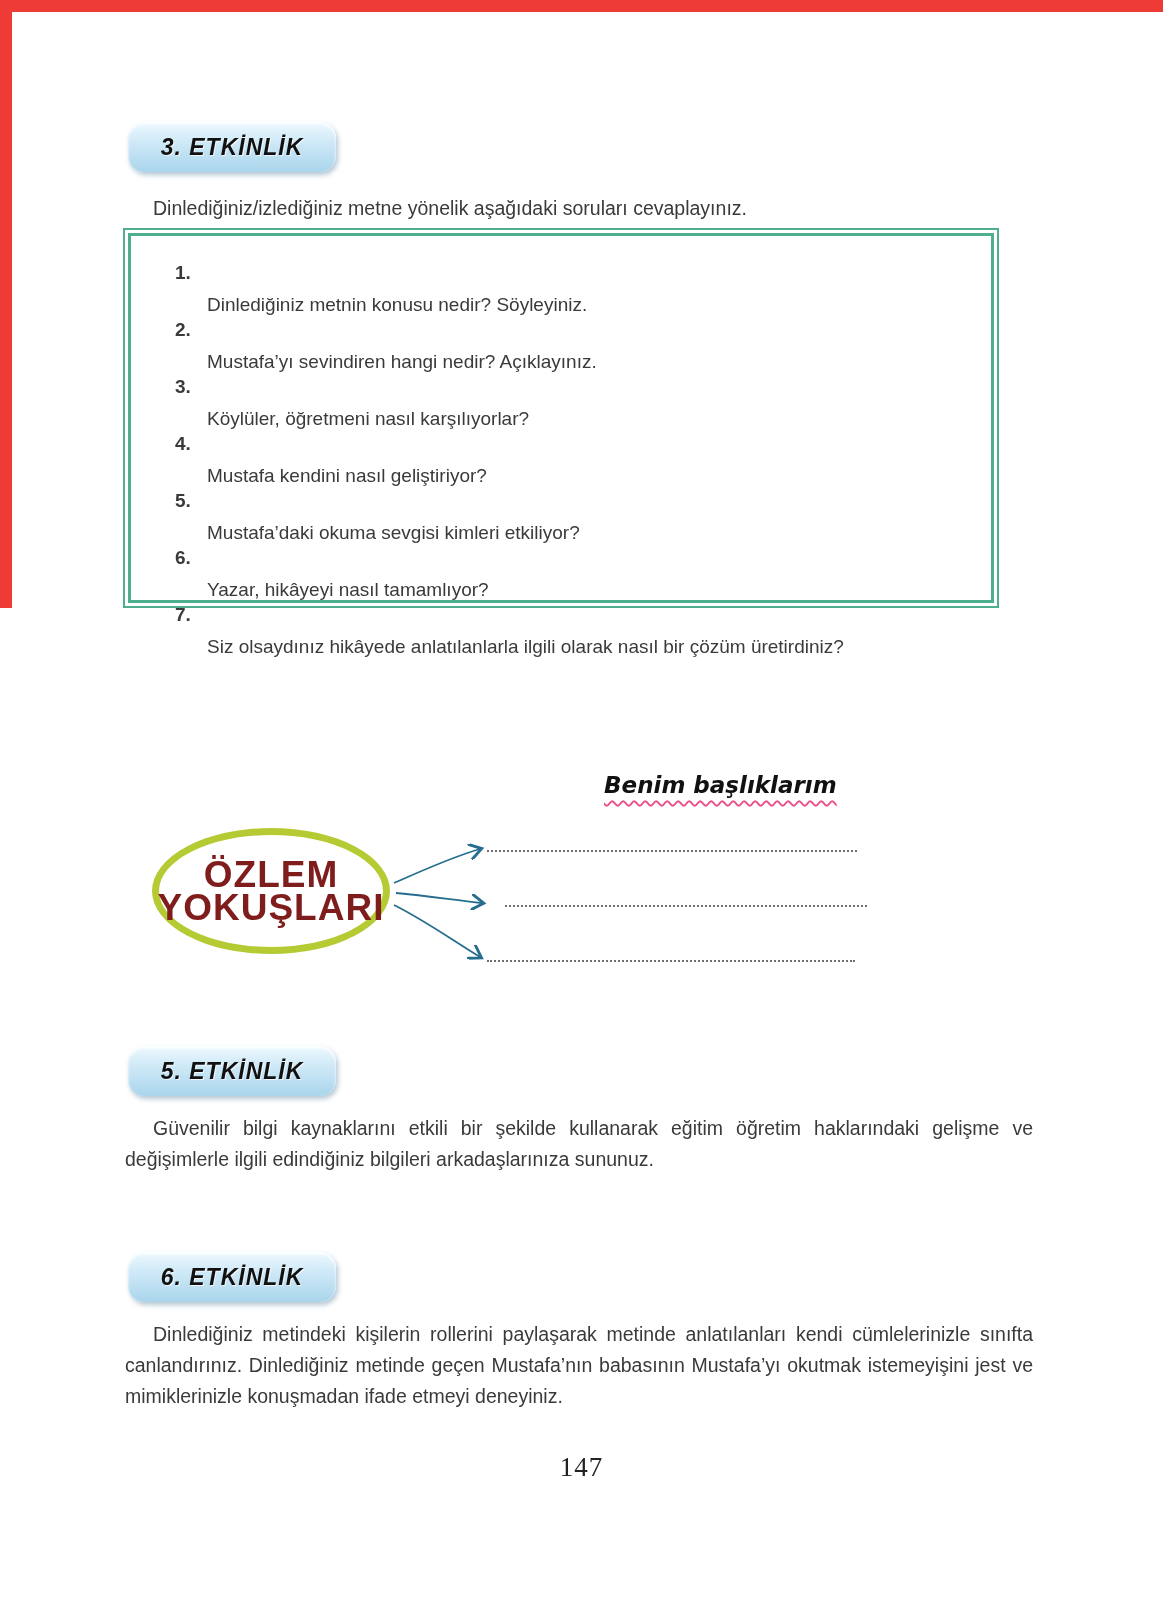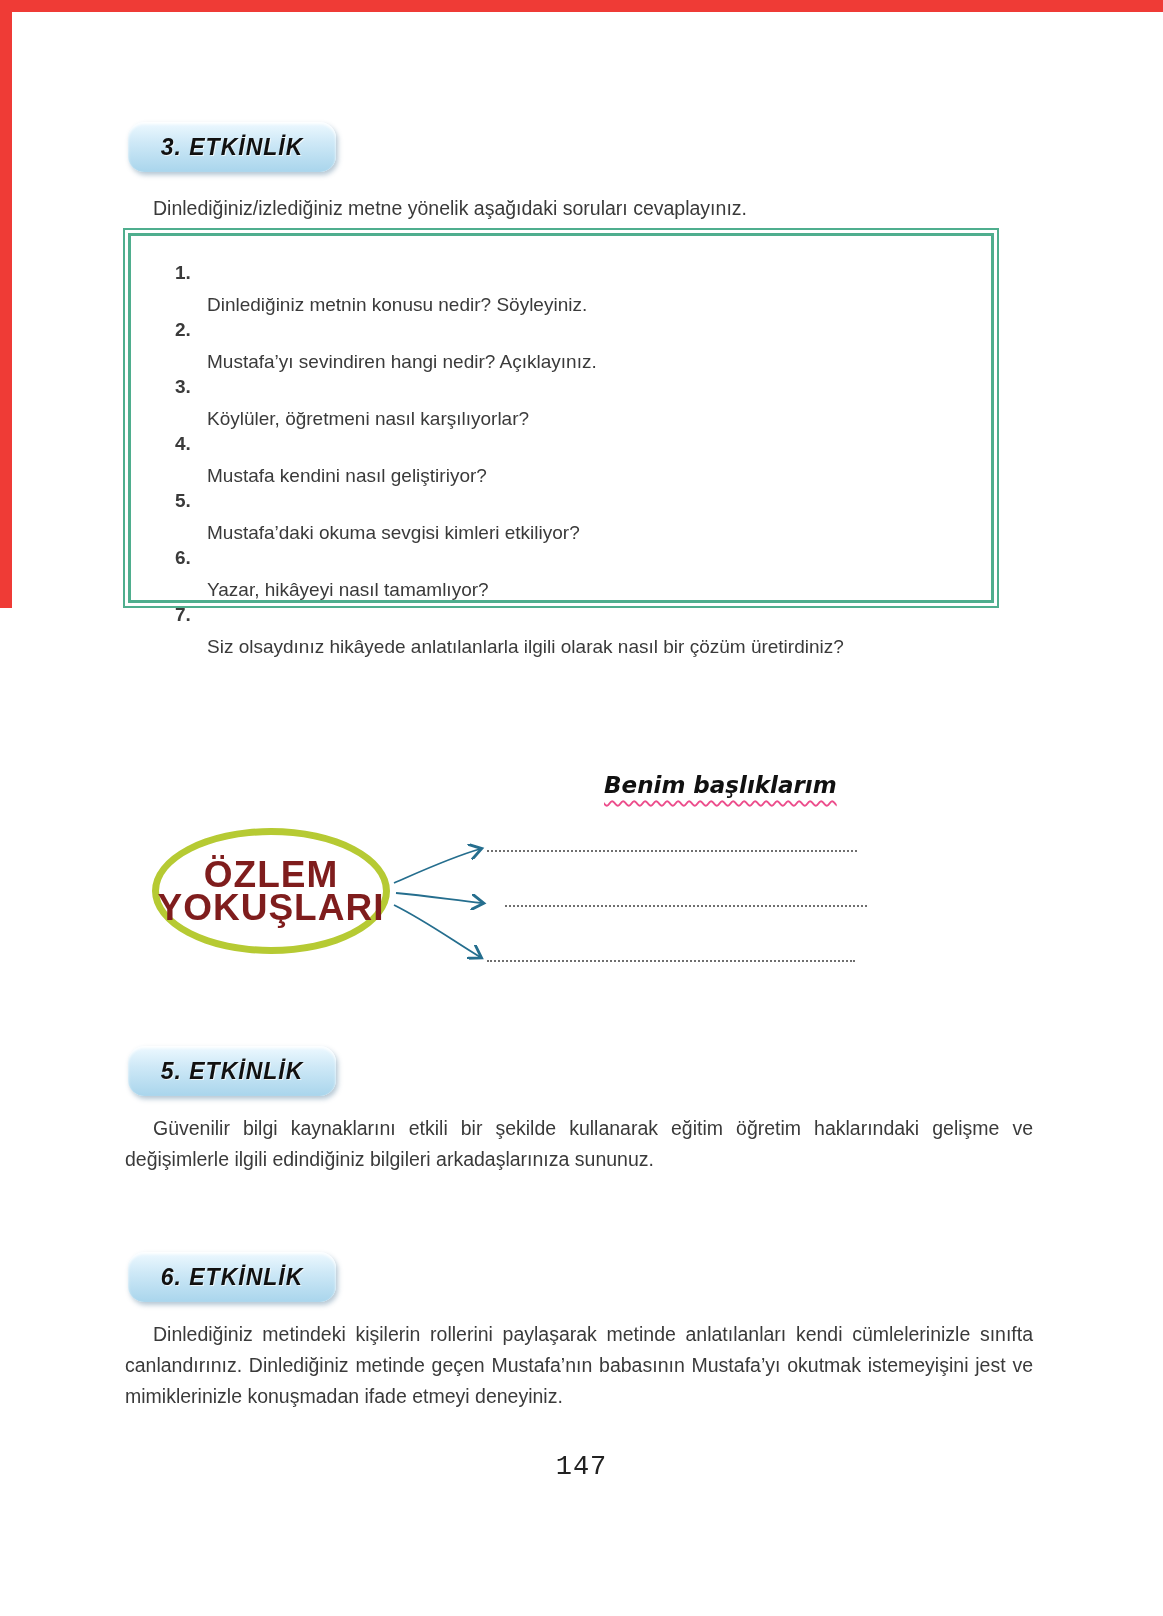--- a/index.html
+++ b/index.html
@@ -72,21 +72,21 @@
     position:absolute;height:8px;
     border-bottom:2px dotted #6f6f6f;
   }
   .al1{left:0;top:22px;width:370px;}
   .al2{left:18px;top:77px;width:362px;}
   .al3{left:0;top:132px;width:368px;}
   .arrows{position:absolute;left:388px;top:825px;}
   .pagenum{
     position:absolute;left:0;top:1452px;width:1163px;
     text-align:center;font-size:27px;color:#222;
-    font-family:Liberation Mono, monospace;letter-spacing:1px;
+    font-family:Liberation Serif, serif;letter-spacing:1px;
   }
 </style>
 </head>
 <body>
 
 <div class="page">
 
   <div class="red-top"></div>
   <div class="red-left"></div>
 

